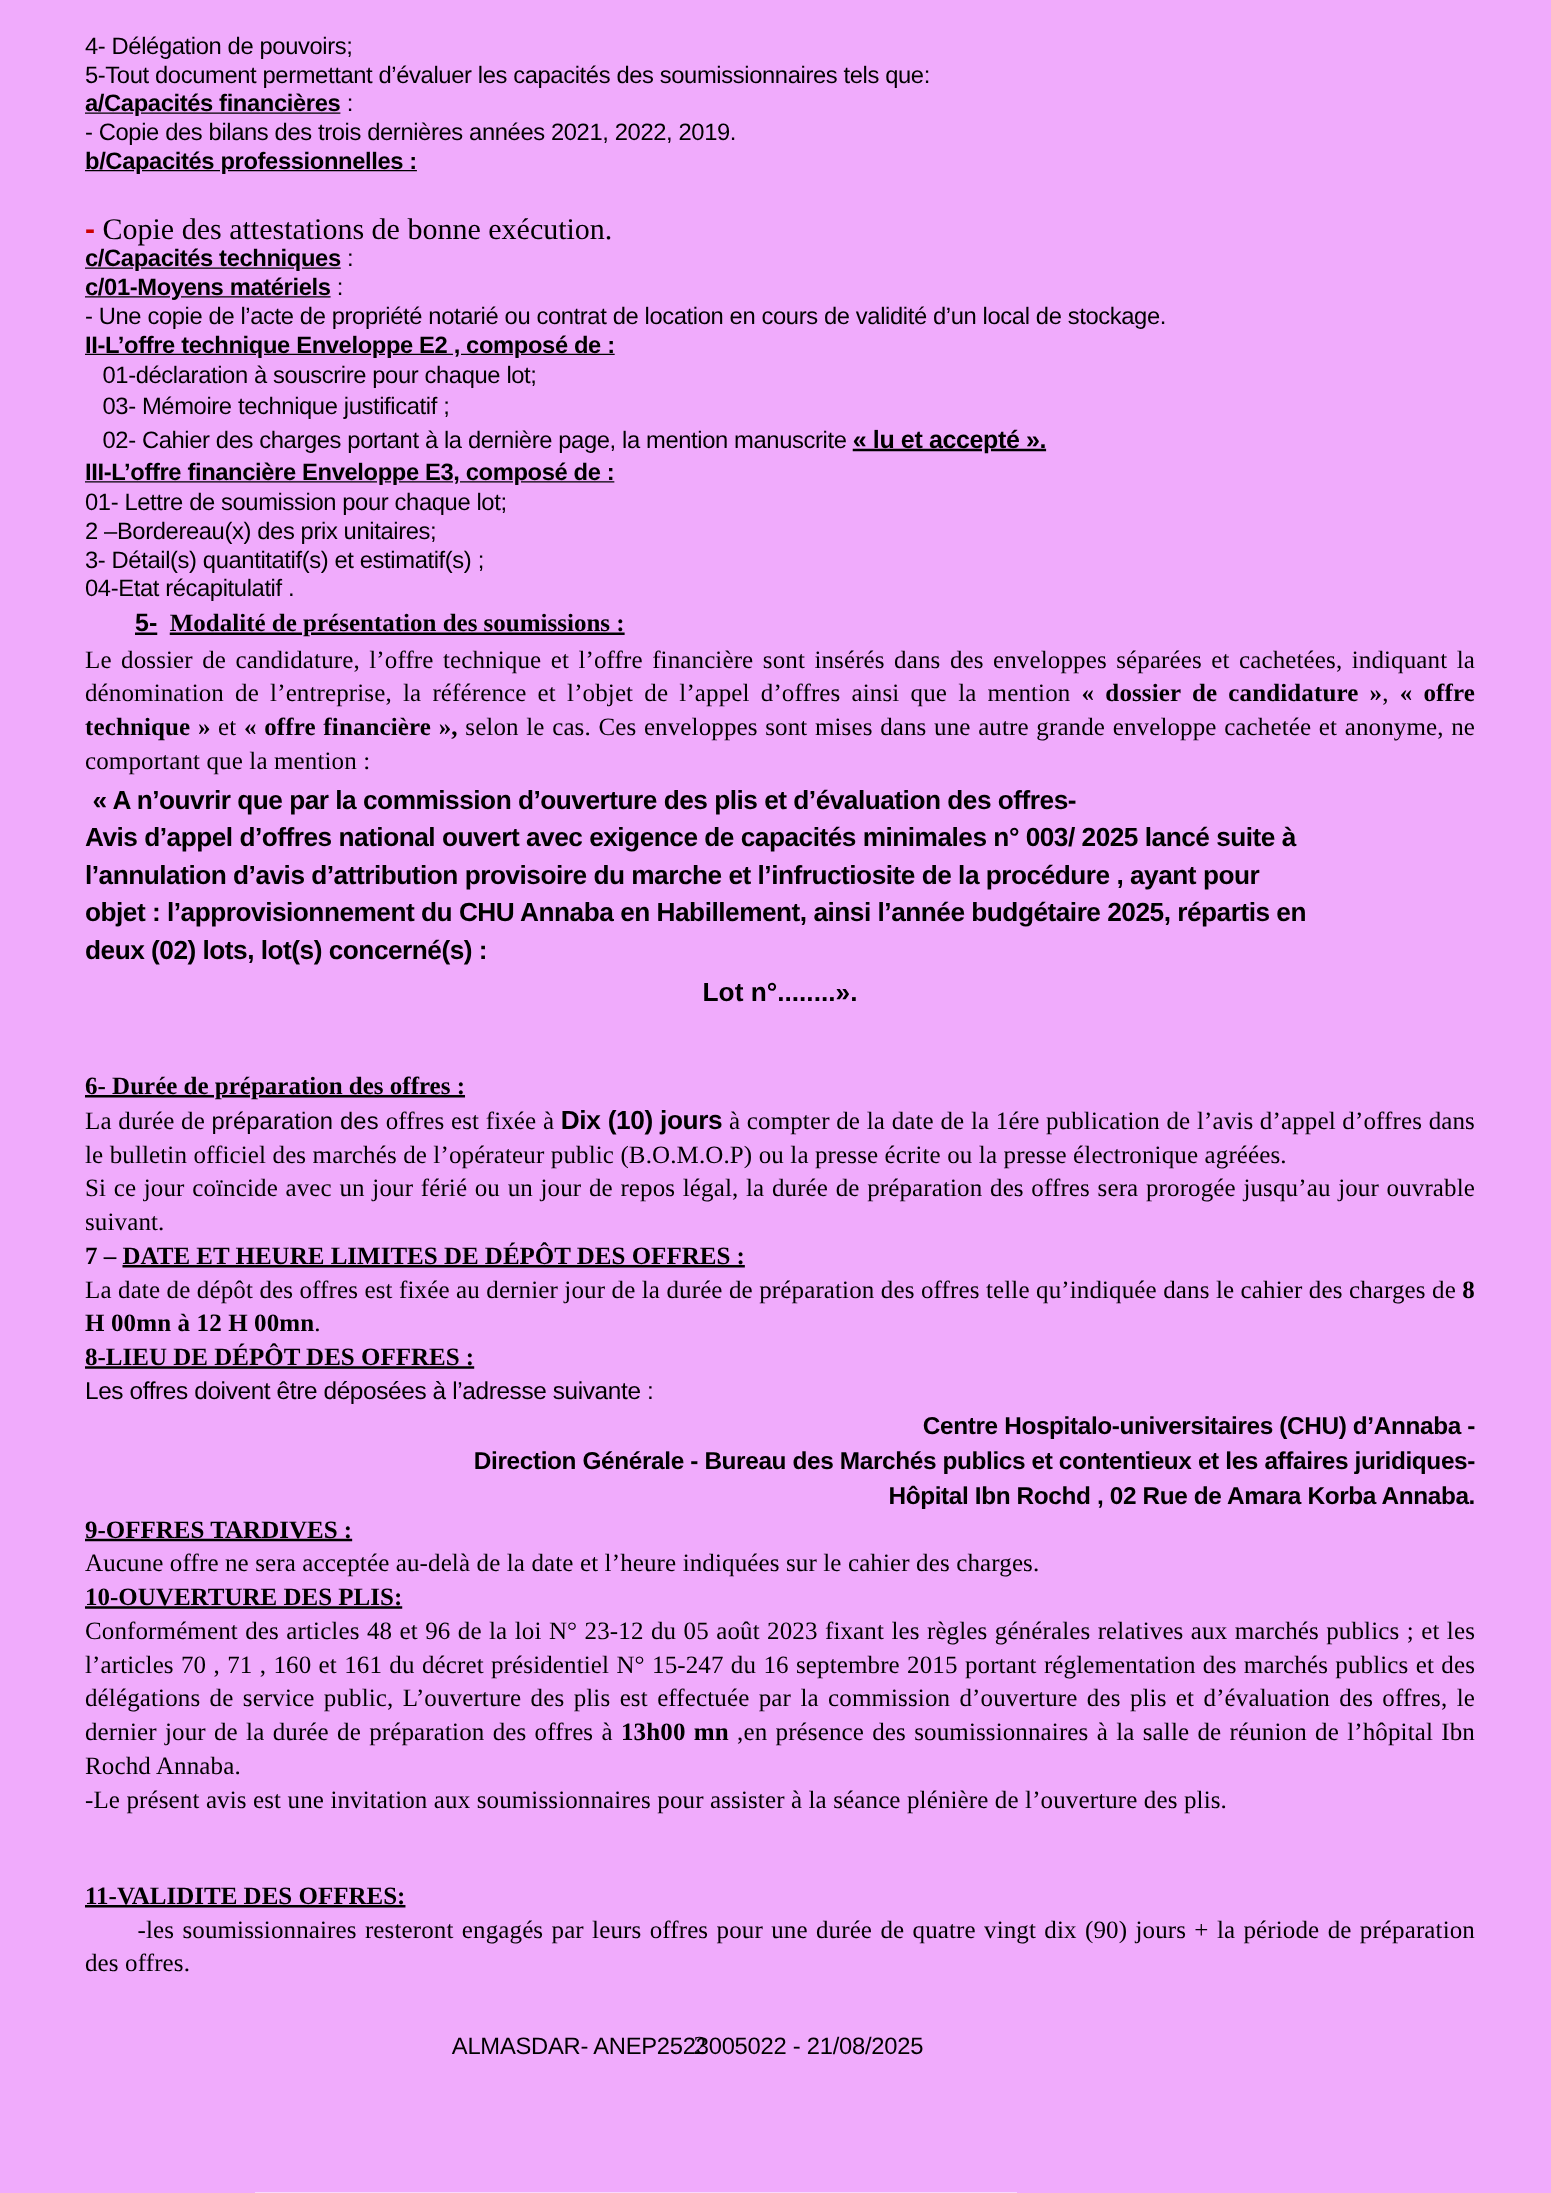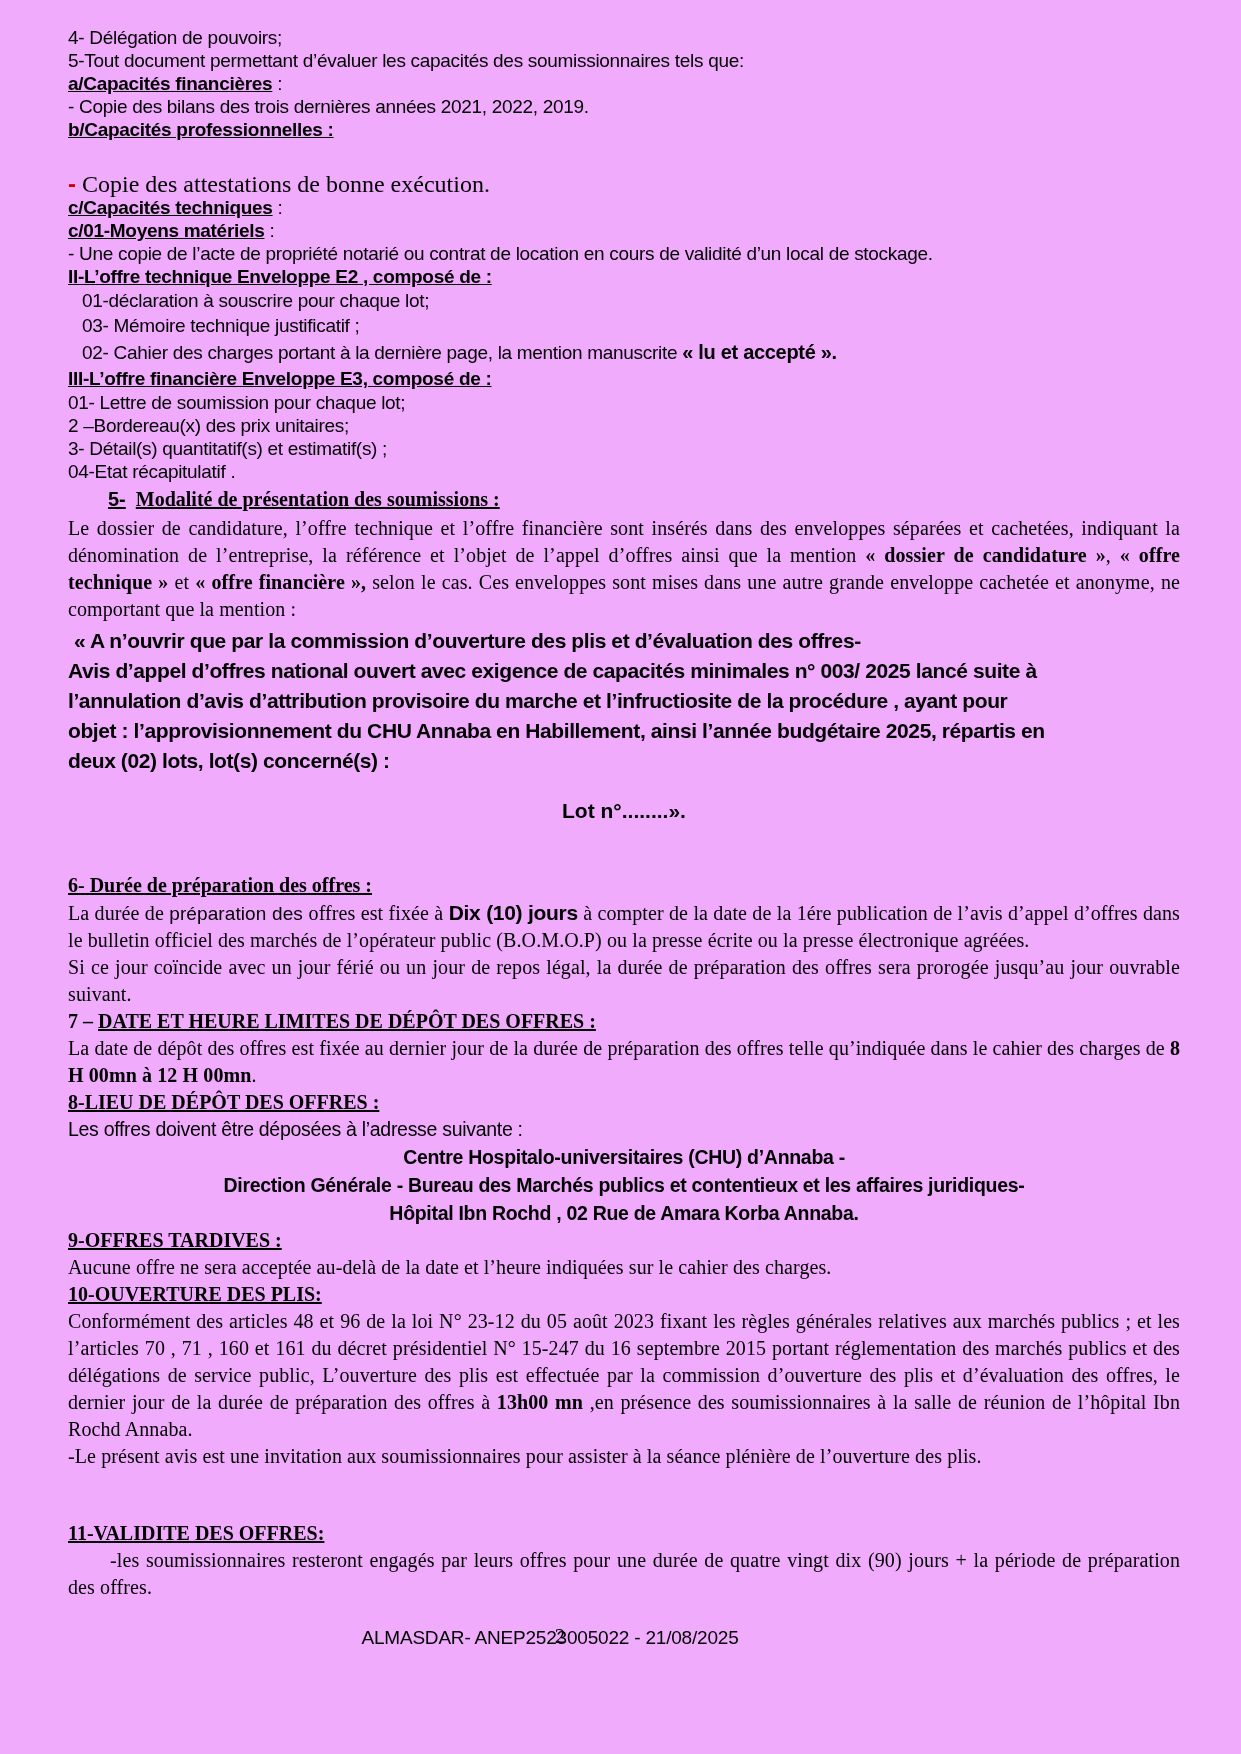--- a/index.html
+++ b/index.html
@@ -11,26 +11,26 @@
   .u{text-decoration:underline;}
   .red{color:#cc0000;}
   .line{font-size:19px;line-height:23px;letter-spacing:-0.3px;}
   .indent1{padding-left:14px;}
   .s5head{margin:3px 0 2px 40px;font-size:20px;line-height:27px;}
   .s5head .num{font-size:20px;margin-right:10px;}
   .jpar{font-size:20px;line-height:27px;text-align:justify;letter-spacing:0.1px;}
   .mention{font-size:21px;line-height:30px;font-weight:700;letter-spacing:-0.4px;margin-top:3px;}
   .mention .mline{white-space:nowrap;}
   .mention .first{padding-left:6px;}
-  .lotline{text-align:center;font-size:21px;font-weight:700;line-height:30px;margin-top:20px;}
+  .lotline{text-align:center;font-size:21px;font-weight:700;line-height:30px;margin-top:4px;}
   .sec-title{font-size:20px;line-height:27px;margin:0;}
   .gap-lg{margin-top:46px;}
   .bigbold{font-size:21px;letter-spacing:-0.3px;}
   .sansline{font-size:19.5px;line-height:27px;letter-spacing:-0.3px;}
-  .addr{text-align:center;font-size:19.5px;line-height:28px;font-weight:700;letter-spacing:-0.3px;}
+  .addr{text-align:right;font-size:19.5px;line-height:28px;font-weight:700;letter-spacing:-0.3px;}
   .s11par{text-indent:42px;}
   .pagenum{position:absolute;left:0;top:1624px;width:1120px;text-align:center;font-size:21px;font-family:"Liberation Serif",serif;}
   .footer{position:absolute;left:0;top:1627px;width:1100px;text-align:center;font-size:19px;font-family:"Liberation Sans",sans-serif;letter-spacing:-0.2px;}
 </style>
 </head>
 <body>
 
 <div class="page">
   <div class="content">
 
@@ -41,21 +41,21 @@
       <div class="line">- Copie des bilans des trois dernières années 2021, 2022, 2019.</div>
       <div class="line"><span class="b u">b/Capacités professionnelles :</span></div>
       <div class="serif" style="font-size:24px;line-height:24px;margin-top:31px;"><span class="red b sans">-</span><span> Copie des attestations de bonne exécution.</span></div>
       <div class="line"><span class="b u">c/Capacités techniques</span><span> :</span></div>
       <div class="line"><span class="b u">c/01-Moyens matériels</span><span> :</span></div>
       <div class="line">- Une copie de l’acte de propriété notarié ou contrat de location en cours de validité d’un local de stockage.</div>
 
       <div class="line"><span class="b u">II-L’offre technique Enveloppe E2 , composé de : </span></div>
       <div class="line indent1" style="line-height:25px;">01-déclaration à souscrire pour chaque lot;</div>
       <div class="line indent1" style="line-height:26px;">03- Mémoire technique justificatif ;</div>
-      <div class="line indent1" style="line-height:26px;"><span>02- Cahier des charges portant à la dernière page,  la mention manuscrite </span><span class="b" style="font-size:20px;">« lu et accepté ».</span></div>
+      <div class="line indent1" style="line-height:26px;"><span>02- Cahier des charges portant à la dernière page,  la mention manuscrite </span><span class="b" style="font-size:20px;text-decoration:underline;">« lu et accepté ».</span></div>
 
       <div class="line" style="line-height:25px;"><span class="b u">III-L’offre financière Enveloppe E3, composé de :</span></div>
       <div class="line">01- Lettre de soumission pour chaque lot;</div>
       <div class="line">2 –Bordereau(x) des prix unitaires;</div>
       <div class="line">3- Détail(s) quantitatif(s) et estimatif(s) ;</div>
       <div class="line">04-Etat récapitulatif .</div>
     </div>
 
     <div class="s5head">
       <span class="sans b u num">5-</span><span class="serif b u">Modalité de présentation des soumissions :</span>

